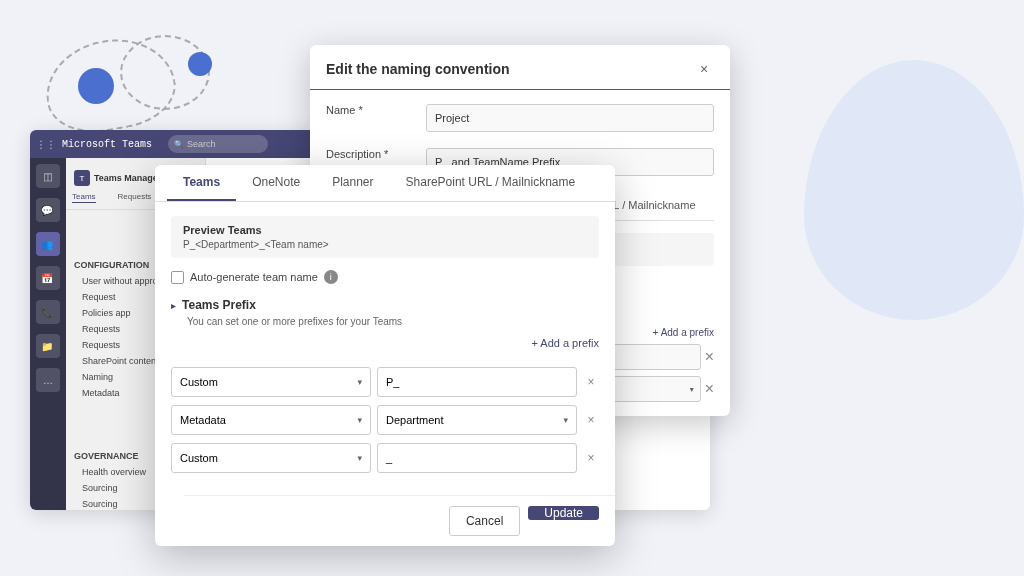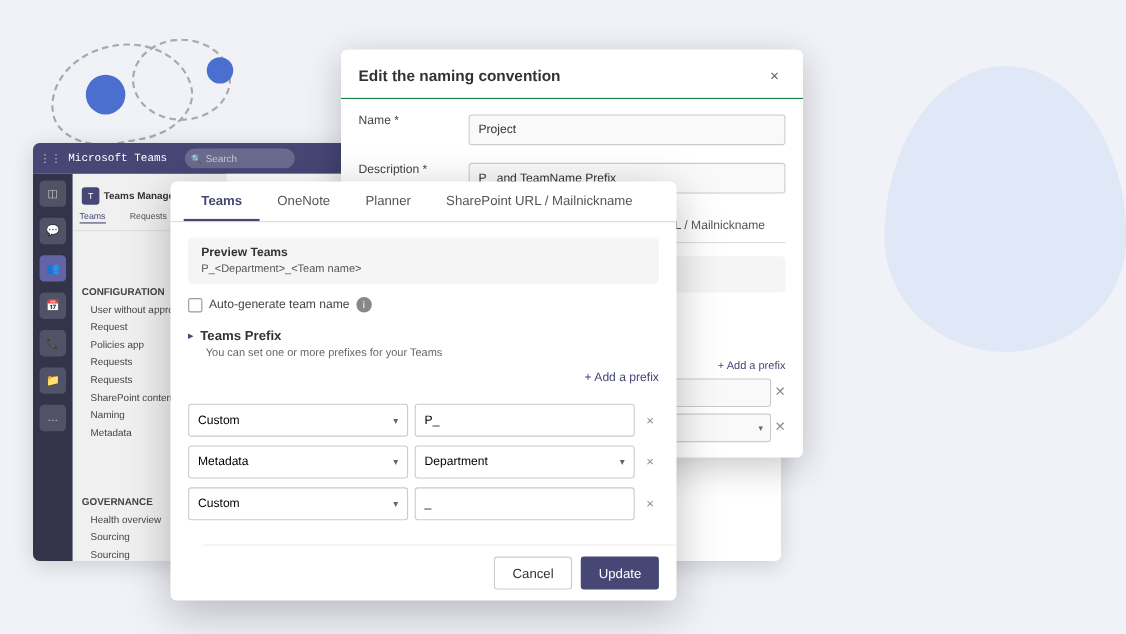--- a/index.html
+++ b/index.html
@@ -376,21 +376,21 @@
       height: 30px;
       padding: 0 16px;
       border: 1px solid #ccc;
       border-radius: 3px;
       font-size: 12px;
       background: #fff;
       cursor: pointer;
       color: #333;
     }
     .btn-update {
-      height: 30px;
+      height: 14px;
       padding: 0 16px;
       border: none;
       border-radius: 3px;
       font-size: 12px;
       background: #464775;
       color: #fff;
       cursor: pointer;
     }
     .chevron-down {
       font-size: 9px;

